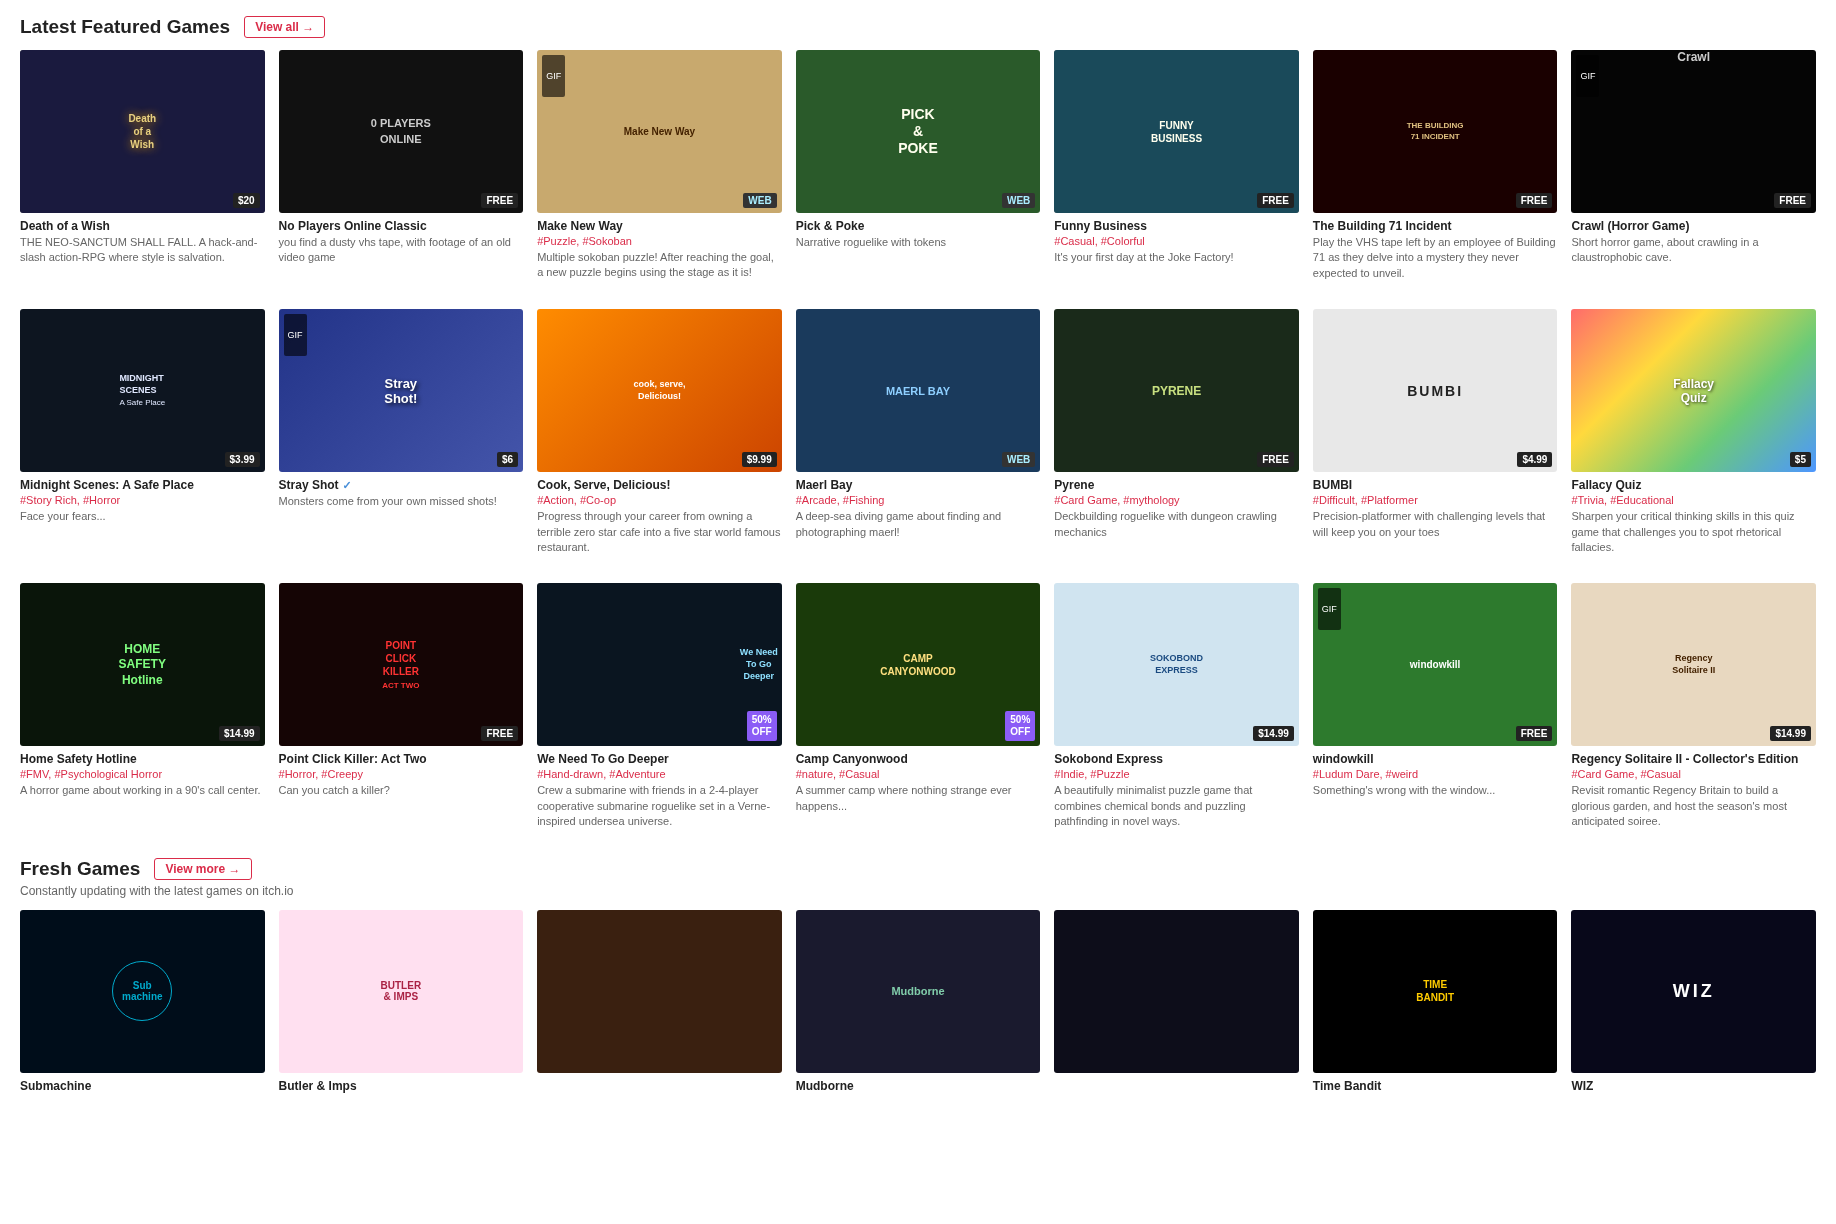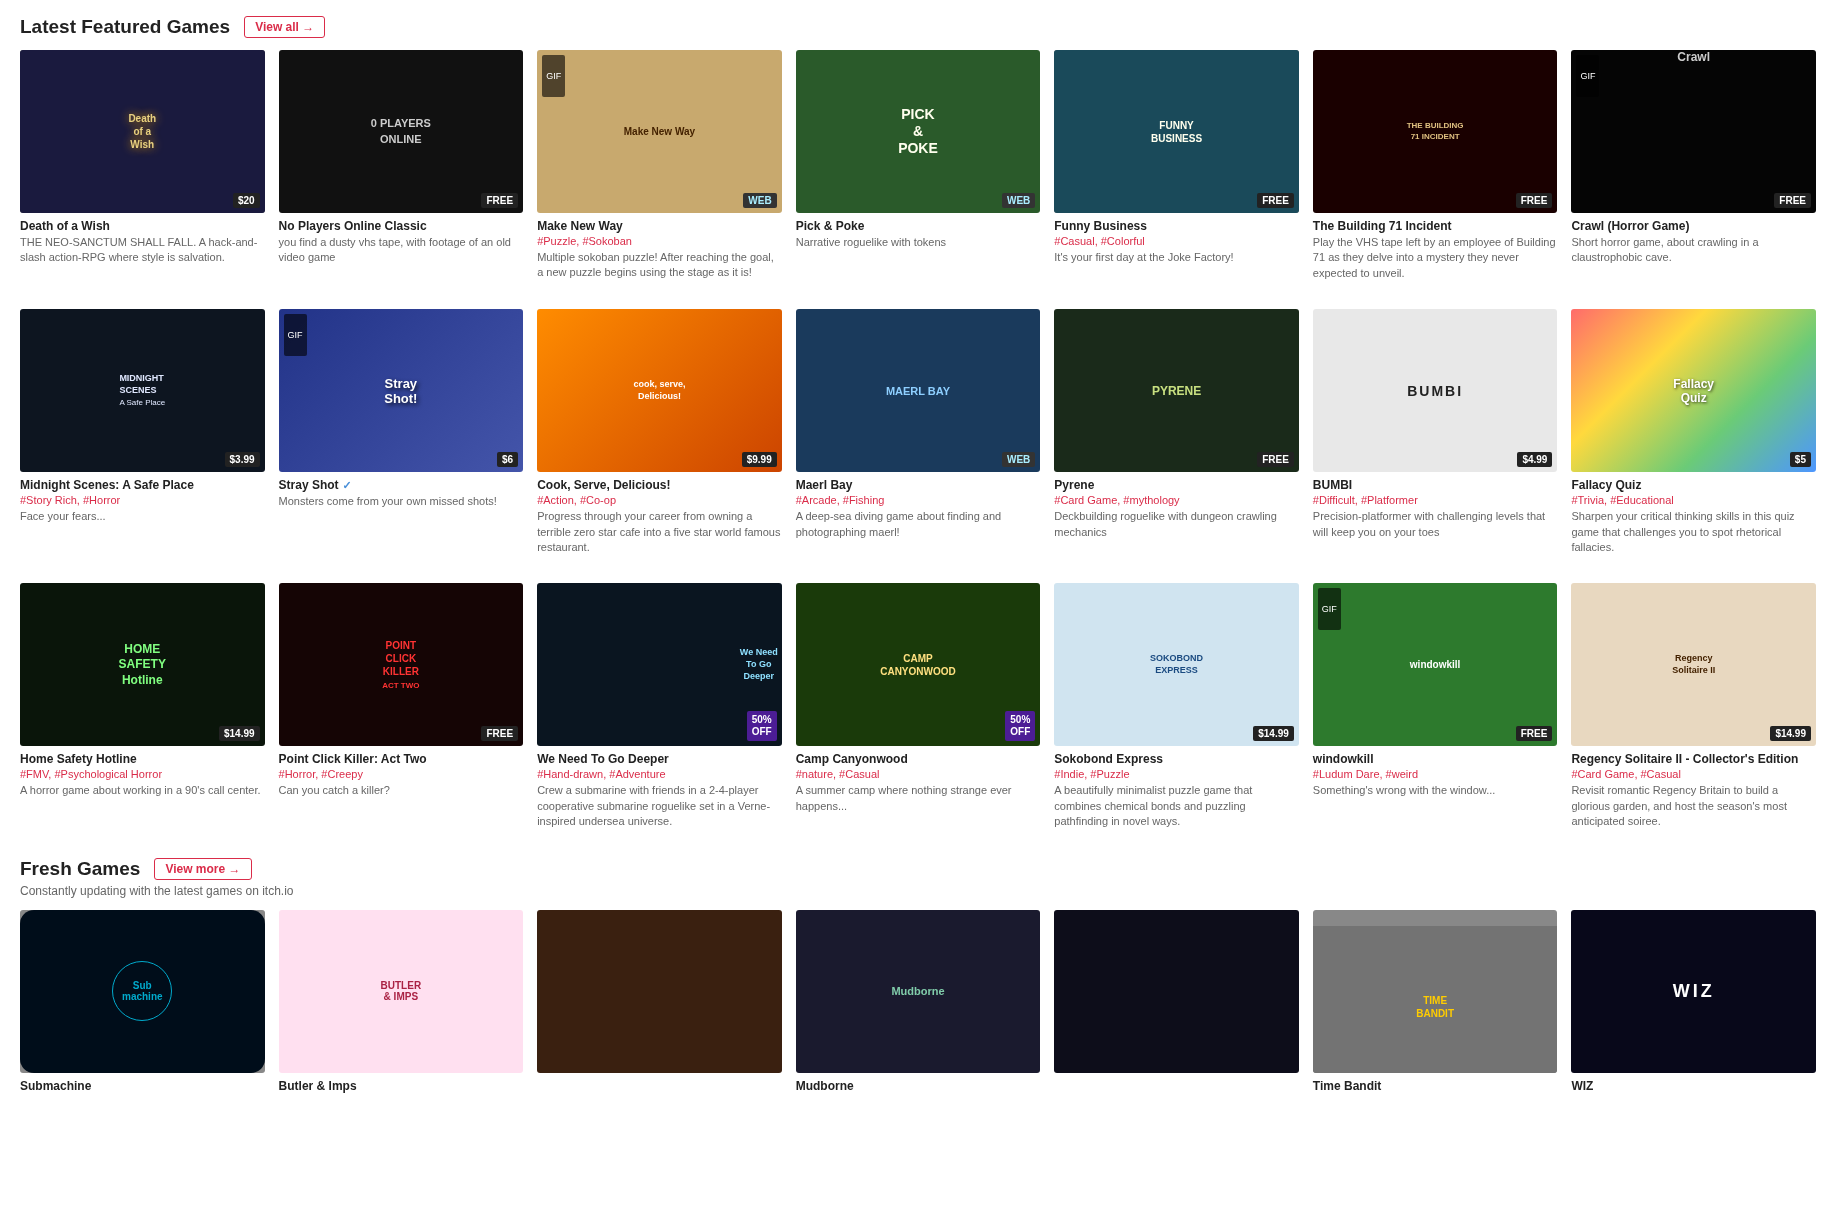--- a/index.html
+++ b/index.html
@@ -14,21 +14,21 @@
     
     .games-grid { display: grid; grid-template-columns: repeat(9, 1fr); gap: 14px; margin-bottom: 28px; }
 
     
     .game-card { display: flex; flex-direction: column; }
     .game-thumb { width: 100%; aspect-ratio: 3/2; background: #888; border-radius: 3px; overflow: hidden; position: relative; margin-bottom: 6px; }
     .game-badge { position: absolute; bottom: 5px; right: 5px; font-size: 10px; font-weight: 700; padding: 2px 5px; border-radius: 2px; }
     .badge-price { background: #222; color: #fff; }
     .badge-free { background: #222; color: #fff; }
     .badge-web { background: #333; color: #aef; }
-    .badge-sale { background: #4c1d95; color: #fff; font-size: 10px; padding: 3px 5px; border-radius: 2px; text-align: center; line-height: 1.2; }
+    .badge-sale { background: #8b5cf6; color: #fff; font-size: 10px; padding: 3px 5px; border-radius: 2px; text-align: center; line-height: 1.2; }
     .gif-badge { position: absolute; top: 5px; left: 5px; background: rgba(0,0,0,0.6); color: #fff; font-size: 9px; font-weight: 400; padding: 16px 4px; border-radius: 2px; }
     .game-name { font-weight: 700; font-size: 12px; color: #222; margin-bottom: 2px; display: flex; align-items: center; gap: 4px; }
     .game-tags { font-size: 11px; color: #da2c49; margin-bottom: 3px; }
     .game-desc { font-size: 11px; color: #666; line-height: 1.4; }
     .verified-icon { color: #4a90d9; font-size: 11px; }
 
     
     .fresh-header { display: flex; align-items: center; gap: 14px; margin-bottom: 4px; }
     .fresh-subtitle { font-size: 12px; color: #666; margin-bottom: 12px; }
     .view-more-btn { border: 1.5px solid #da2c49; color: #da2c49; background: #fff; border-radius: 3px; padding: 3px 10px; font-size: 12px; font-weight: 600; cursor: pointer; display: flex; align-items: center; gap: 4px; }
@@ -326,21 +326,21 @@
 
   <div class="fresh-header">
     <span class="section-title">Fresh Games</span>
     <button class="view-more-btn">View more →</button>
   </div>
   <div class="fresh-subtitle">Constantly updating with the latest games on itch.io</div>
   <div class="games-grid" style="grid-template-columns: repeat(7, 1fr);">
 
     <div class="game-card">
       <div class="game-thumb">
-        <div style="background:#000d1a;width:100%;height:100%;display:flex;align-items:center;justify-content:center;border-radius:14px;">
+        <div style="background:#000d1a;width:100%;height:100%;display:flex;align-items:center;justify-content:center;">
             <div style="color:#00aacc;font-size:10px;font-weight:900;text-align:center;border:1px solid #00aacc;padding:4px;border-radius:50%;width:60px;height:60px;display:flex;align-items:center;justify-content:center;">Sub<br>machine</div>
           </div>
 
       </div>
       <div class="game-name">Submachine</div>
 
     </div>
 
     <div class="game-card">
       <div class="game-thumb">
@@ -379,21 +379,21 @@
         <div style="background:#0d0d1a;width:100%;height:100%;display:flex;align-items:center;justify-content:center;">
             <div style="color:#fff;font-size:9px;font-weight:700;text-align:center;padding:4px;"></div>
           </div>
 
       </div>
 
     </div>
 
     <div class="game-card">
       <div class="game-thumb">
-        <div style="background:#737373;width:100%;height:100%;display:flex;align-items:center;justify-content:center;padding:0;margin-top:16px;">
+        <div style="background:#000000;width:100%;height:100%;display:flex;align-items:center;justify-content:center;padding:0;">
             <div style="color:#ffcc00;font-size:10px;font-weight:900;text-align:center;line-height:1.3;text-transform:uppercase;">TIME<br>BANDIT</div>
           </div>
 
       </div>
       <div class="game-name">Time Bandit</div>
 
     </div>
 
     <div class="game-card">
       <div class="game-thumb">

